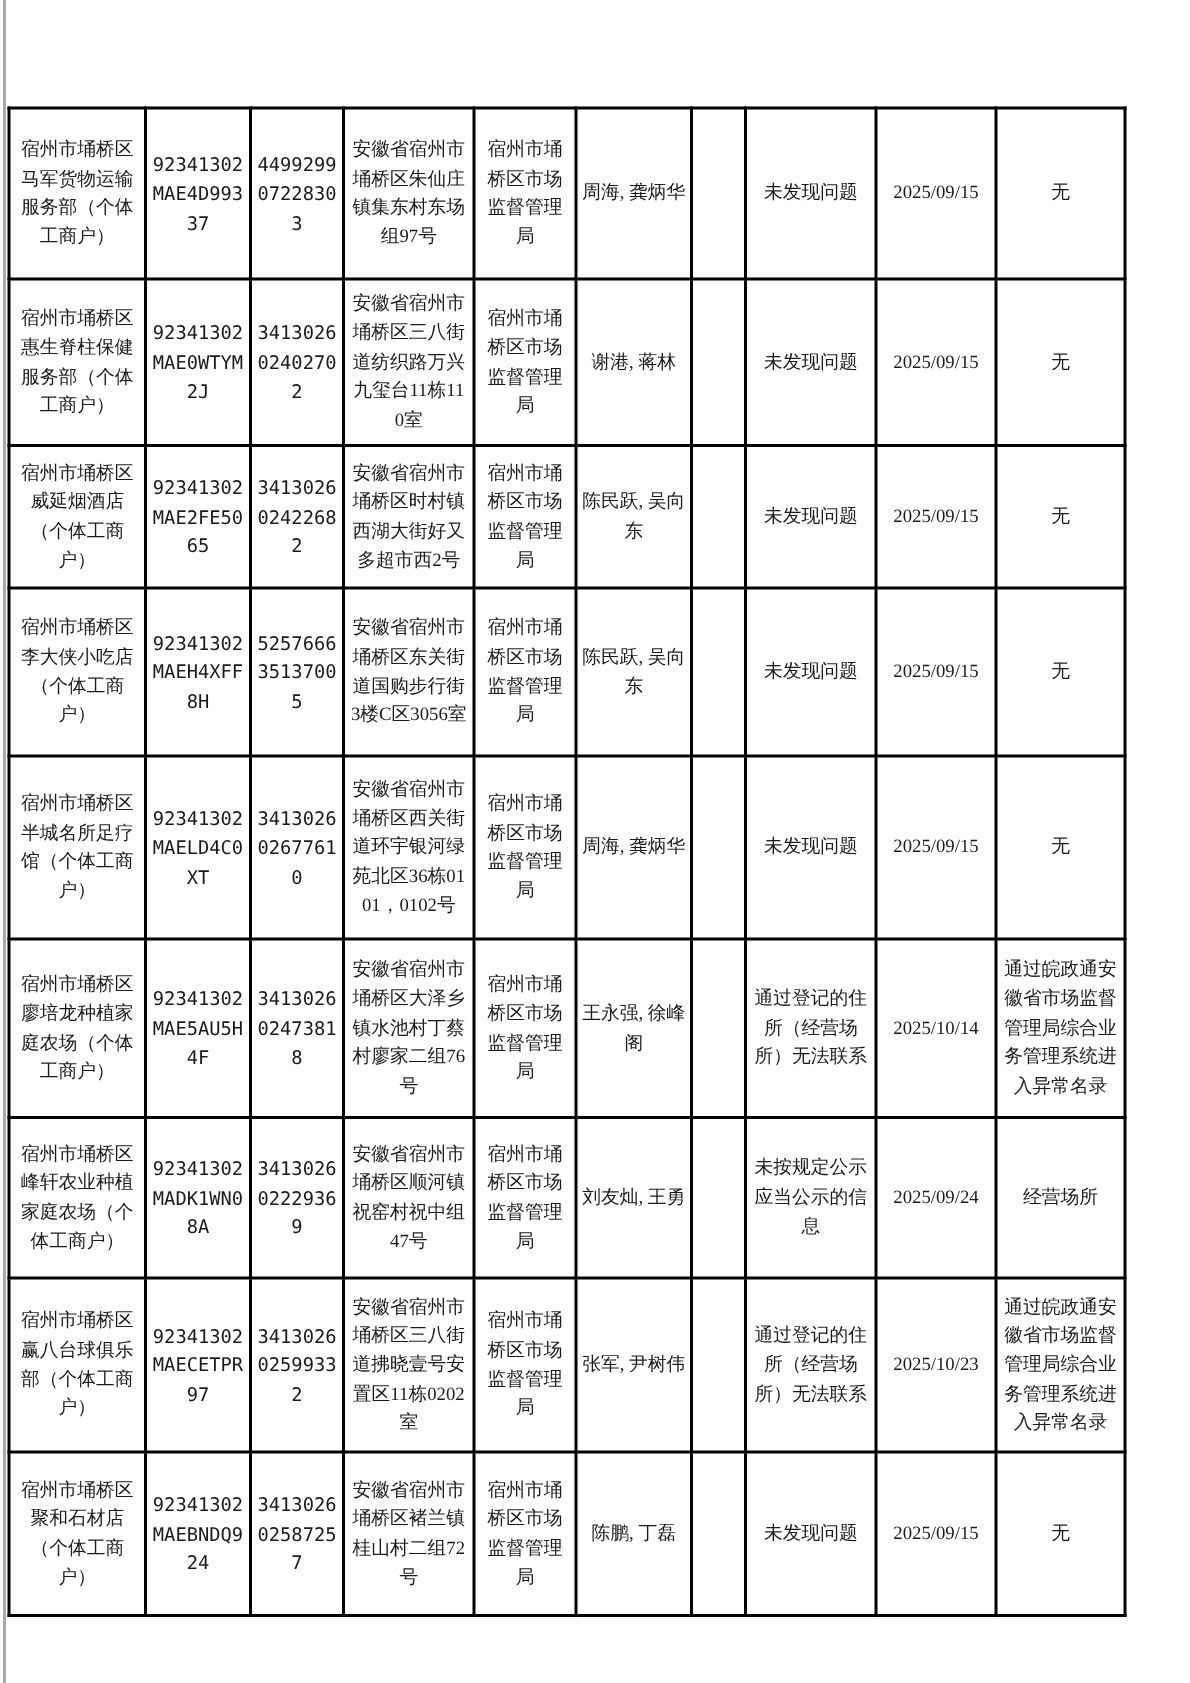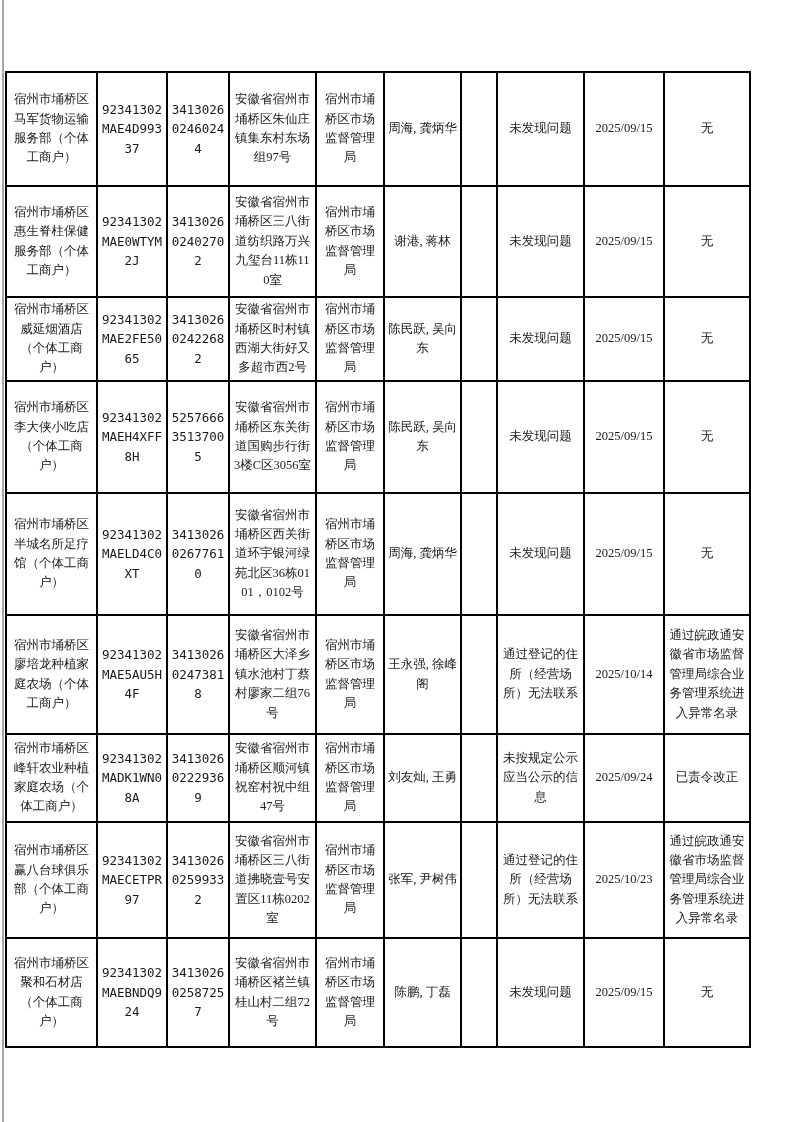--- a/index.html
+++ b/index.html
@@ -48,25 +48,25 @@
   td.c-auth   { padding: 2px 1px; }
   td.c-insp   { padding: 2px 6px; }
   td.c-blank  { padding: 0; }
   td.c-result { padding: 2px 3px; }
   td.c-date   { padding: 2px 2px; white-space: nowrap; }
   td.c-remark { padding: 2px 3px; }
 
   
   tr:nth-child(1) { height: 114px; }
   tr:nth-child(2) { height: 111px; }
-  tr:nth-child(3) { height: 84px; border-radius: 18px; }
+  tr:nth-child(3) { height: 95px; border-radius: 18px; }
   tr:nth-child(4) { height: 112px; }
   tr:nth-child(5) { height: 122px; }
   tr:nth-child(6) { height: 119px; }
-  tr:nth-child(7) { height: 88px; padding-left: 24px; }
+  tr:nth-child(7) { height: 107px; padding-left: 24px; }
   tr:nth-child(8) { height: 116px; }
   tr:nth-child(9) { height: 109px; }
 </style>
 </head>
 <body>
 
 <div class="page-edge-line"></div>
 
 <table class="inspection">
   <colgroup>
@@ -78,21 +78,21 @@
       <col style="width:77px">
     <col style="width:36px">
       <col style="width:87px">
       <col style="width:80px">
     <col style="width:86px">
   </colgroup>
   <tbody id="table-body">
       <tr>
     <td class="c-name">宿州市埇桥区马军货物运输服务部（个体工商户）</td>
     <td class="c-code1">92341302MAE4D99337</td>
-    <td class="c-code2">341302602460244</td>
+    <td class="c-code2">449929907228303</td>
     <td class="c-addr">安徽省宿州市埇桥区朱仙庄镇集东村东场组97号</td>
     <td class="c-auth">宿州市埇桥区市场监督管理局</td>
     <td class="c-insp">周海, 龚炳华</td>
     <td class="c-blank"></td>
     <td class="c-result">未发现问题</td>
     <td class="c-date">2025/09/15</td>
     <td class="c-remark">无</td>
   </tr>
       <tr>
     <td class="c-name">宿州市埇桥区惠生脊柱保健服务部（个体工商户）</td>
@@ -157,21 +157,21 @@
       <tr>
     <td class="c-name">宿州市埇桥区峰轩农业种植家庭农场（个体工商户）</td>
     <td class="c-code1">92341302MADK1WN08A</td>
     <td class="c-code2">341302602229369</td>
     <td class="c-addr">安徽省宿州市埇桥区顺河镇祝窑村祝中组47号</td>
     <td class="c-auth">宿州市埇桥区市场监督管理局</td>
     <td class="c-insp">刘友灿, 王勇</td>
     <td class="c-blank"></td>
     <td class="c-result">未按规定公示应当公示的信息</td>
     <td class="c-date">2025/09/24</td>
-    <td class="c-remark">已责令改正</td>
+    <td class="c-remark">经营场所</td>
   </tr>
       <tr>
     <td class="c-name">宿州市埇桥区赢八台球俱乐部（个体工商户）</td>
     <td class="c-code1">92341302MAECETPR97</td>
     <td class="c-code2">341302602599332</td>
     <td class="c-addr">安徽省宿州市埇桥区三八街道拂晓壹号安置区11栋0202室</td>
     <td class="c-auth">宿州市埇桥区市场监督管理局</td>
     <td class="c-insp">张军, 尹树伟</td>
     <td class="c-blank"></td>
     <td class="c-result">通过登记的住所（经营场所）无法联系</td>

